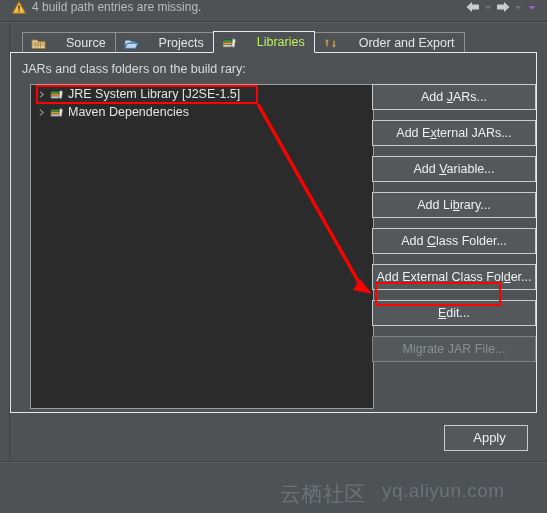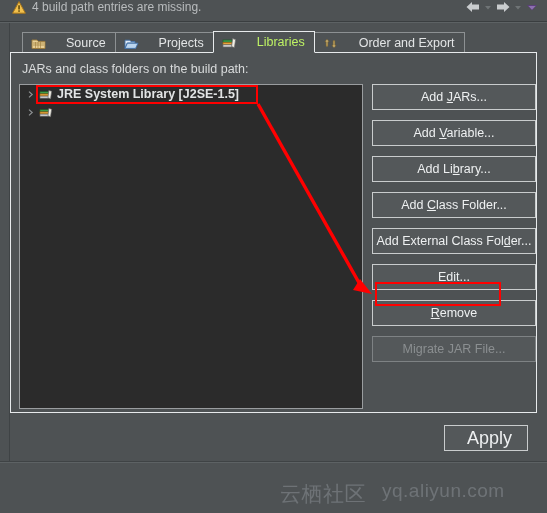--- a/index.html
+++ b/index.html
@@ -65,26 +65,25 @@
     border:1px solid #e7eaec;
     background:#4e5254;
     box-sizing:border-box;
   }
   .panel-label{
     position:absolute;left:22px;top:62px;font-size:12.5px;color:#d9dbdc;
   }
 
   
   .tree{
-    position:absolute;left:19px;top:84px;width:344px;height:325px;
+    position:absolute;left:30px;top:84px;width:344px;height:325px;
     background:#2b2b2b;
     border:1px solid #9a9d9f;
     box-sizing:border-box;
     overflow:hidden;
-    font-weight:bold;
   }
   .tree-row{
     display:flex;align-items:center;height:18px;padding-left:6px;gap:4px;
   }
   .tw{
     width:9px;height:9px;flex:0 0 auto;display:block;
   }
   .tree-ico{flex:0 0 auto;display:block;}
   .tree-label{font-size:12.5px;color:#e2e4e5;white-space:nowrap;}
 
@@ -105,21 +104,21 @@
   .btn .mn{text-decoration:underline;}
 
   
   .applyrow{
     position:absolute;left:10px;top:414px;width:527px;height:46px;
   }
   .btn-apply{
     position:absolute;right:9px;top:11px;width:84px;height:26px;
     line-height:24px;text-align:center;
     background:#54585a;border:1px solid #c9cccd;
-    color:#eef0f1;font-size:18px;box-sizing:border-box;padding-left:7px;
+    color:#eef0f1;font-size:13px;box-sizing:border-box;padding-left:7px;
   }
   .divider{
     position:absolute;left:0;top:461px;width:547px;height:1px;background:#3f4345;
   }
   .divider2{
     position:absolute;left:0;top:462px;width:547px;height:1px;background:#5d6264;
   }
 
   
   .footer{
@@ -235,21 +234,21 @@
           <path d="M11 10.5 L9.2 8.4 L10.3 8.4 L10.3 3.8 L11.7 3.8 L11.7 8.4 L12.8 8.4 Z" fill="#f0d8a0" stroke="#8a6a22" stroke-width="0.7" stroke-linejoin="round"></path>
         </svg>
       </span>
       <span>Order and Export</span>
     </div>
 
   </div>
 
   <div class="panel"></div>
 
-  <div class="panel-label">JARs and class folders on the build path:</div>
+  <div class="panel-label">JARs and class folders on the build rary:</div>
 
   <div class="tree">
 
     <div class="tree-row">
       <span>
         <svg class="tw" viewBox="0 0 9 9">
             <path d="M3 1.6 L6.2 4.5 L3 7.4" fill="none" stroke="#8d9193" stroke-width="1.2"></path>
           </svg>
       </span>
       <span>
@@ -270,32 +269,33 @@
           </svg>
       </span>
       <span>
         <svg class="tree-ico" width="14" height="12" viewBox="0 0 15 13">
           <rect x="1" y="4" width="9" height="2.2" fill="#3e9d4a" stroke="#1e5f28" stroke-width="0.7"></rect>
           <rect x="1" y="6.4" width="9" height="2.2" fill="#e8a33d" stroke="#9a6512" stroke-width="0.7"></rect>
           <rect x="1" y="8.8" width="9" height="2.2" fill="#d9d9d9" stroke="#6a6a6a" stroke-width="0.7"></rect>
           <path d="M10.6 2.6 L13.6 3.6 L12.4 11.6 L9.6 10.6 Z" fill="#f0eee4" stroke="#6a6a6a" stroke-width="0.7"></path>
         </svg>
       </span>
+      <span class="tree-label">Maven Dependencies</span>
     </div>
 
   </div>
 
   <div class="sidebtns">
     <div class="btn">Add <span class="mn">J</span>ARs...</div>
+    <div class="btn">Add E<span class="mn">x</span>ternal JARs...</div>
     <div class="btn">Add <span class="mn">V</span>ariable...</div>
     <div class="btn">Add Li<span class="mn">b</span>rary...</div>
     <div class="btn">Add <span class="mn">C</span>lass Folder...</div>
     <div class="btn">Add External Class Fol<span class="mn">d</span>er...</div>
     <div class="btn"><span class="mn">E</span>dit...</div>
-    <div class="btn"><span class="mn">R</span>emove</div>
     <div class="btn disabled">Migrate JAR File...</div>
   </div>
 
   <div class="applyrow">
     <div class="btn-apply"><span class="mn">A</span>pply</div>
   </div>
 
   <div class="divider"></div>
   <div class="divider2"></div>
 

